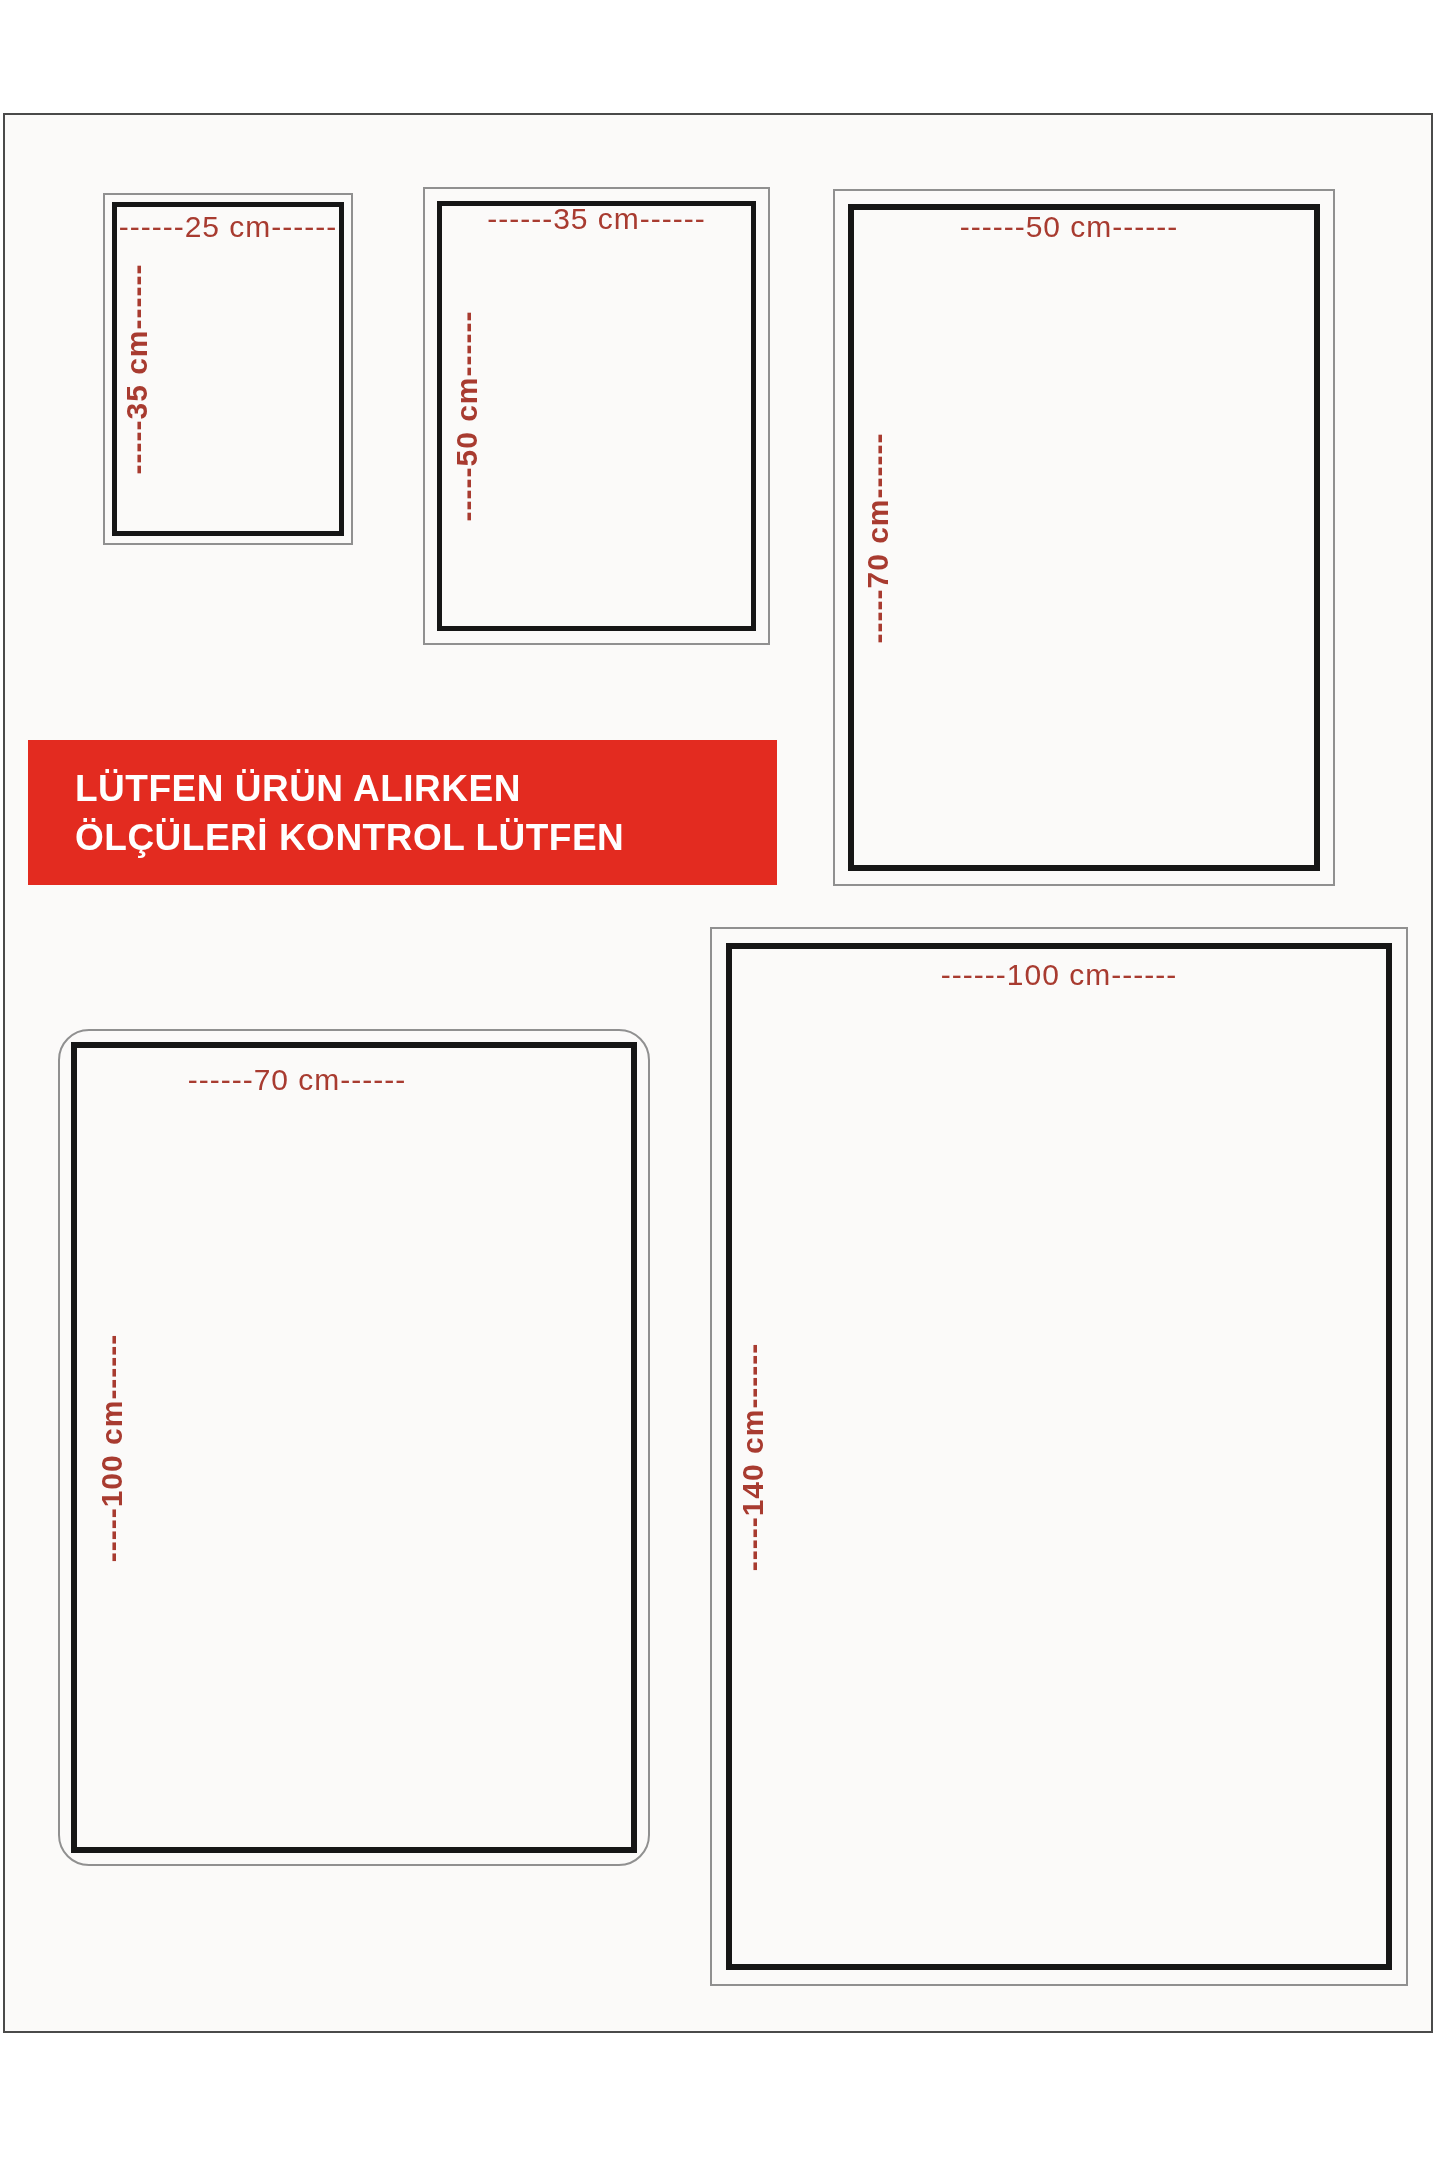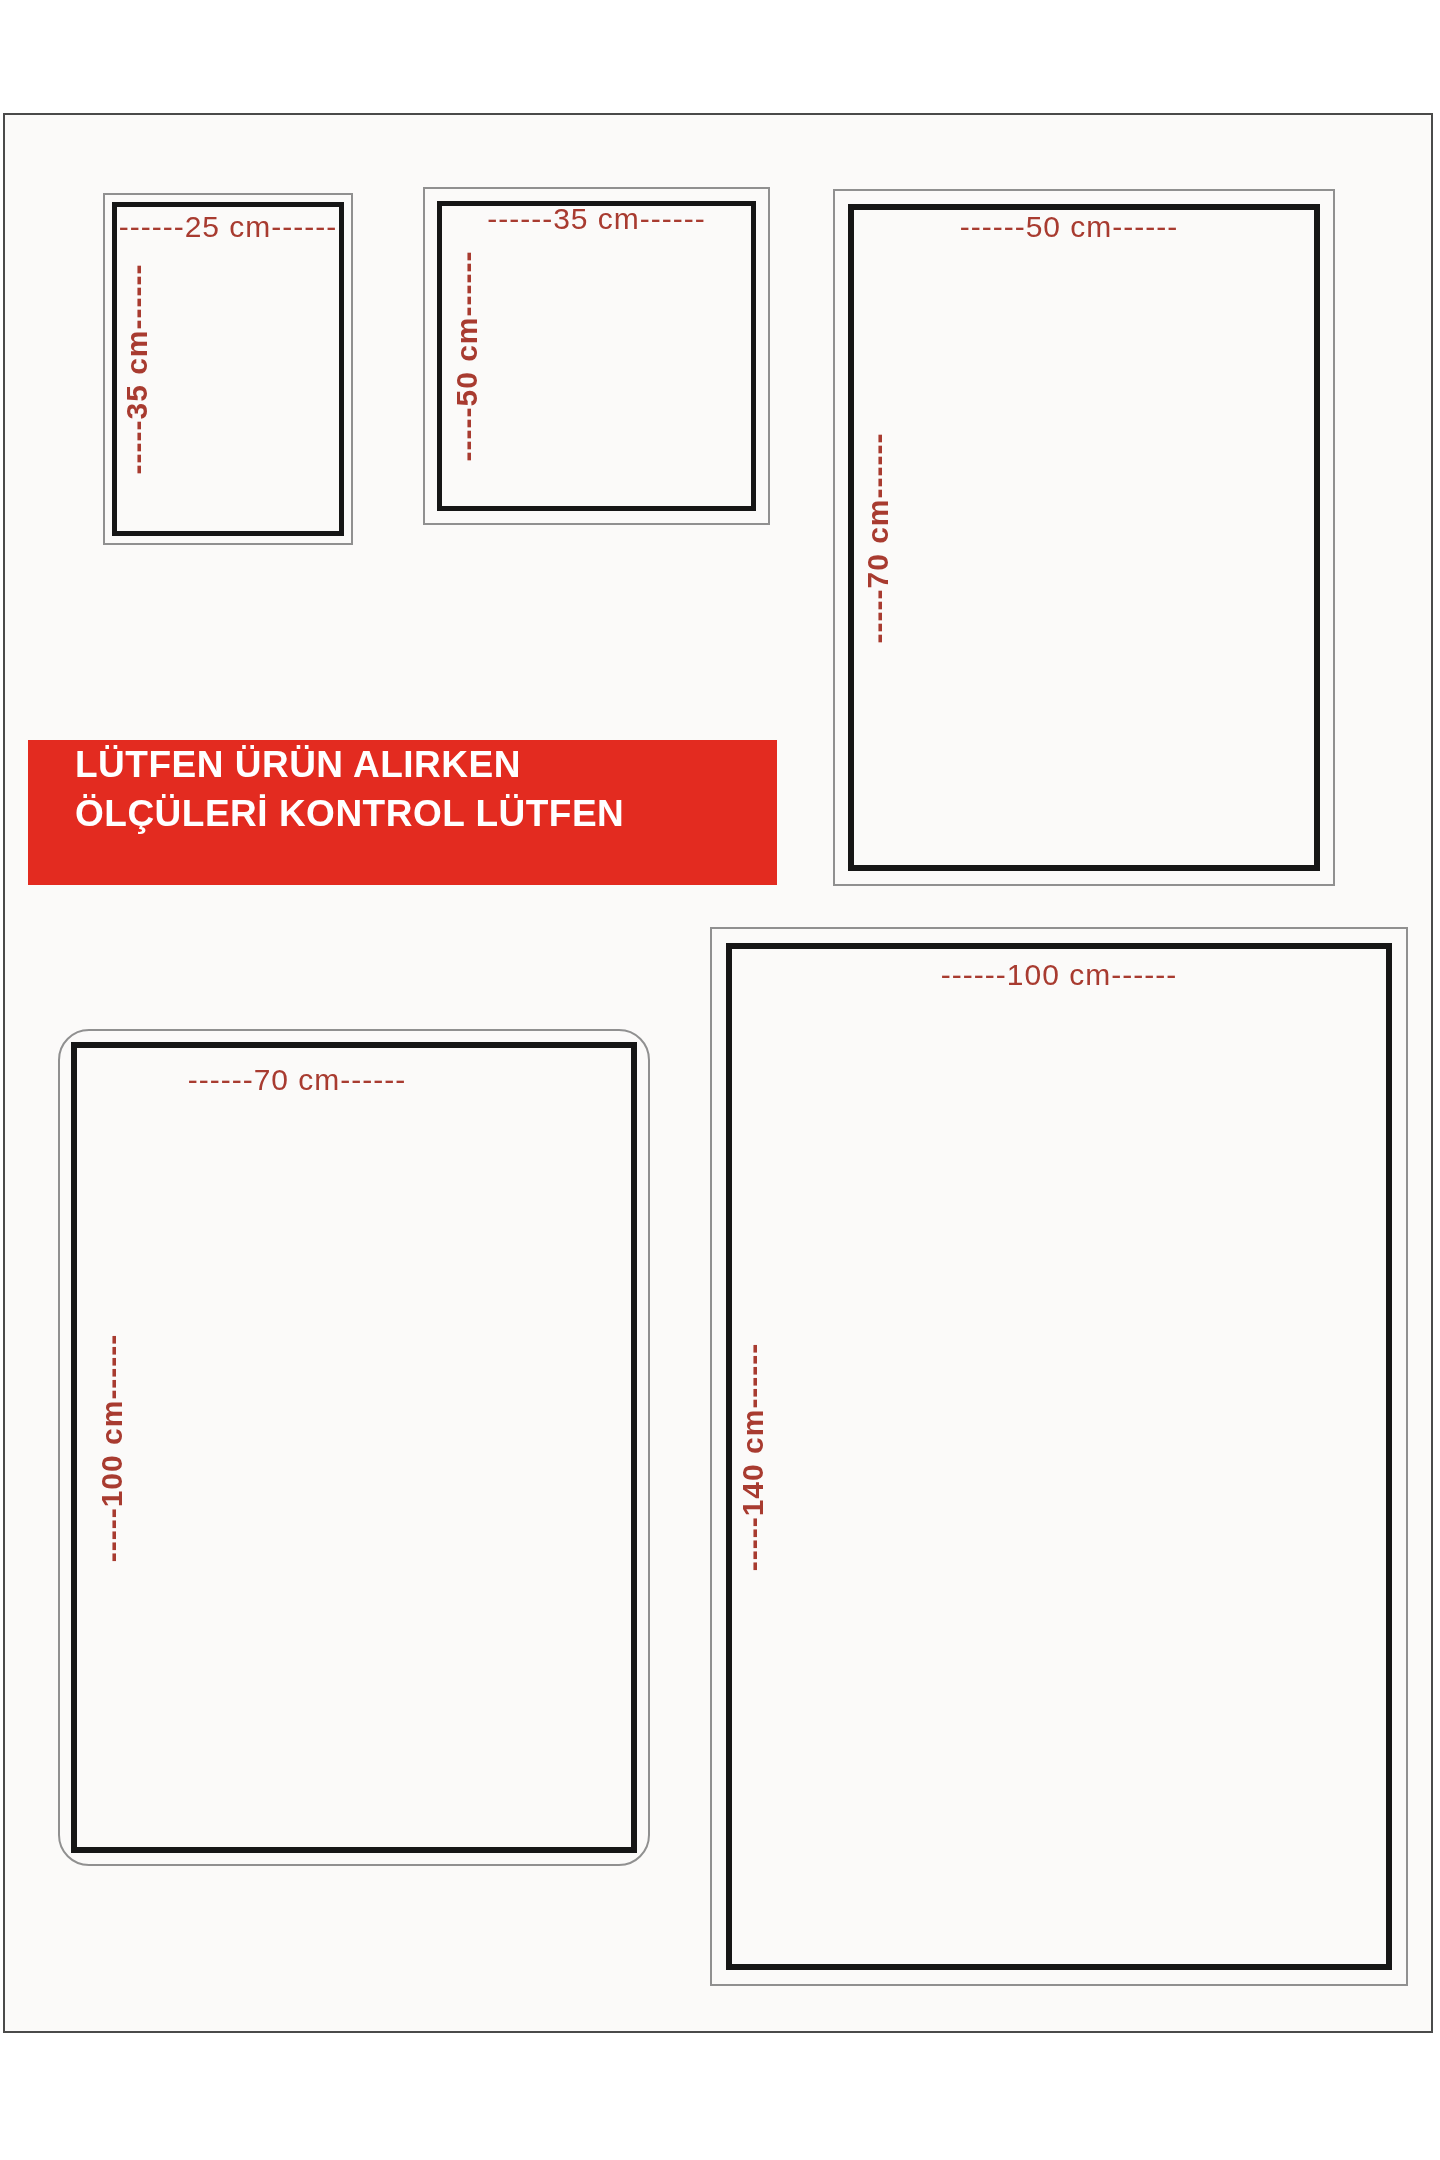--- a/index.html
+++ b/index.html
@@ -54,20 +54,21 @@
     white-space: nowrap;
   }
   .warning-banner {
     position: absolute;
     left: 28px; top: 740px;
     width: 749px; height: 145px;
     background: var(--banner_bg, #e32b20);
     color: var(--banner_text, #ffffff);
     display: flex;
     flex-direction: column;
+    justify-content: center;
     padding-left: 47px;
     box-sizing: border-box;
     font-weight: bold;
     font-size: 37px;
     line-height: 49px;
     letter-spacing: 0.5px;
     white-space: nowrap;
   }
 </style>
 </head>
@@ -77,21 +78,21 @@
 
   <div class="page-frame"></div>
 
   <div class="size-card" style="left:103px; top:193px; width:250px; height:352px;">
     <div class="inner-frame" style="inset:7px; border-width:5px;">
       <div class="dim-label-h" style="top:3px;">------25 cm------</div>
       <div class="dim-label-v" style="left:20px;">-----35 cm------</div>
     </div>
   </div>
 
-  <div class="size-card" style="left:423px; top:187px; width:347px; height:338px;">
+  <div class="size-card" style="left:423px; top:187px; width:347px; height:458px;">
     <div class="inner-frame" style="inset:12px; border-width:5px;">
       <div class="dim-label-h" style="top:-4px;">------35 cm------</div>
       <div class="dim-label-v" style="left:25px;">-----50 cm------</div>
     </div>
   </div>
 
   <div class="size-card" style="left:833px; top:189px; width:502px; height:697px;">
     <div class="inner-frame" style="inset:13px; border-width:6px;">
       <div class="dim-label-h" style="top:0px; transform:translateX(-15px);">------50 cm------</div>
       <div class="dim-label-v" style="left:24px;">-----70 cm------</div>

